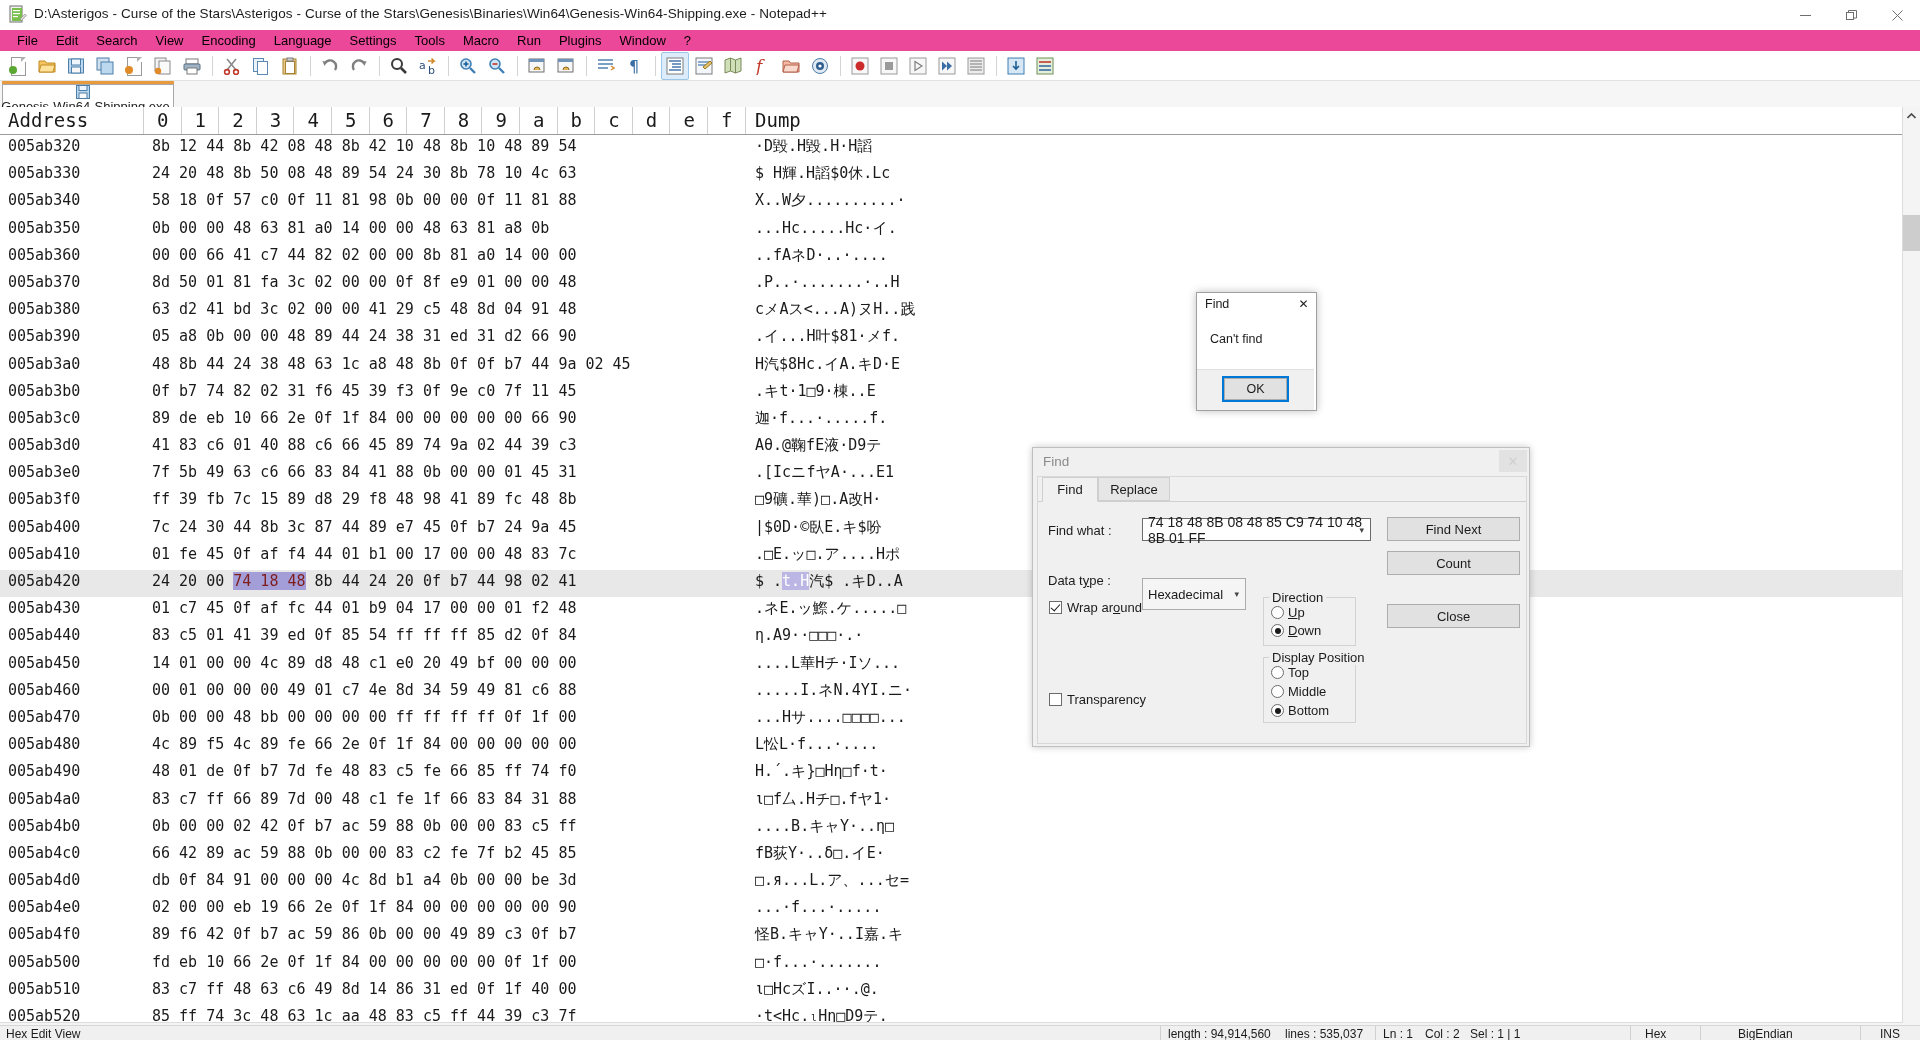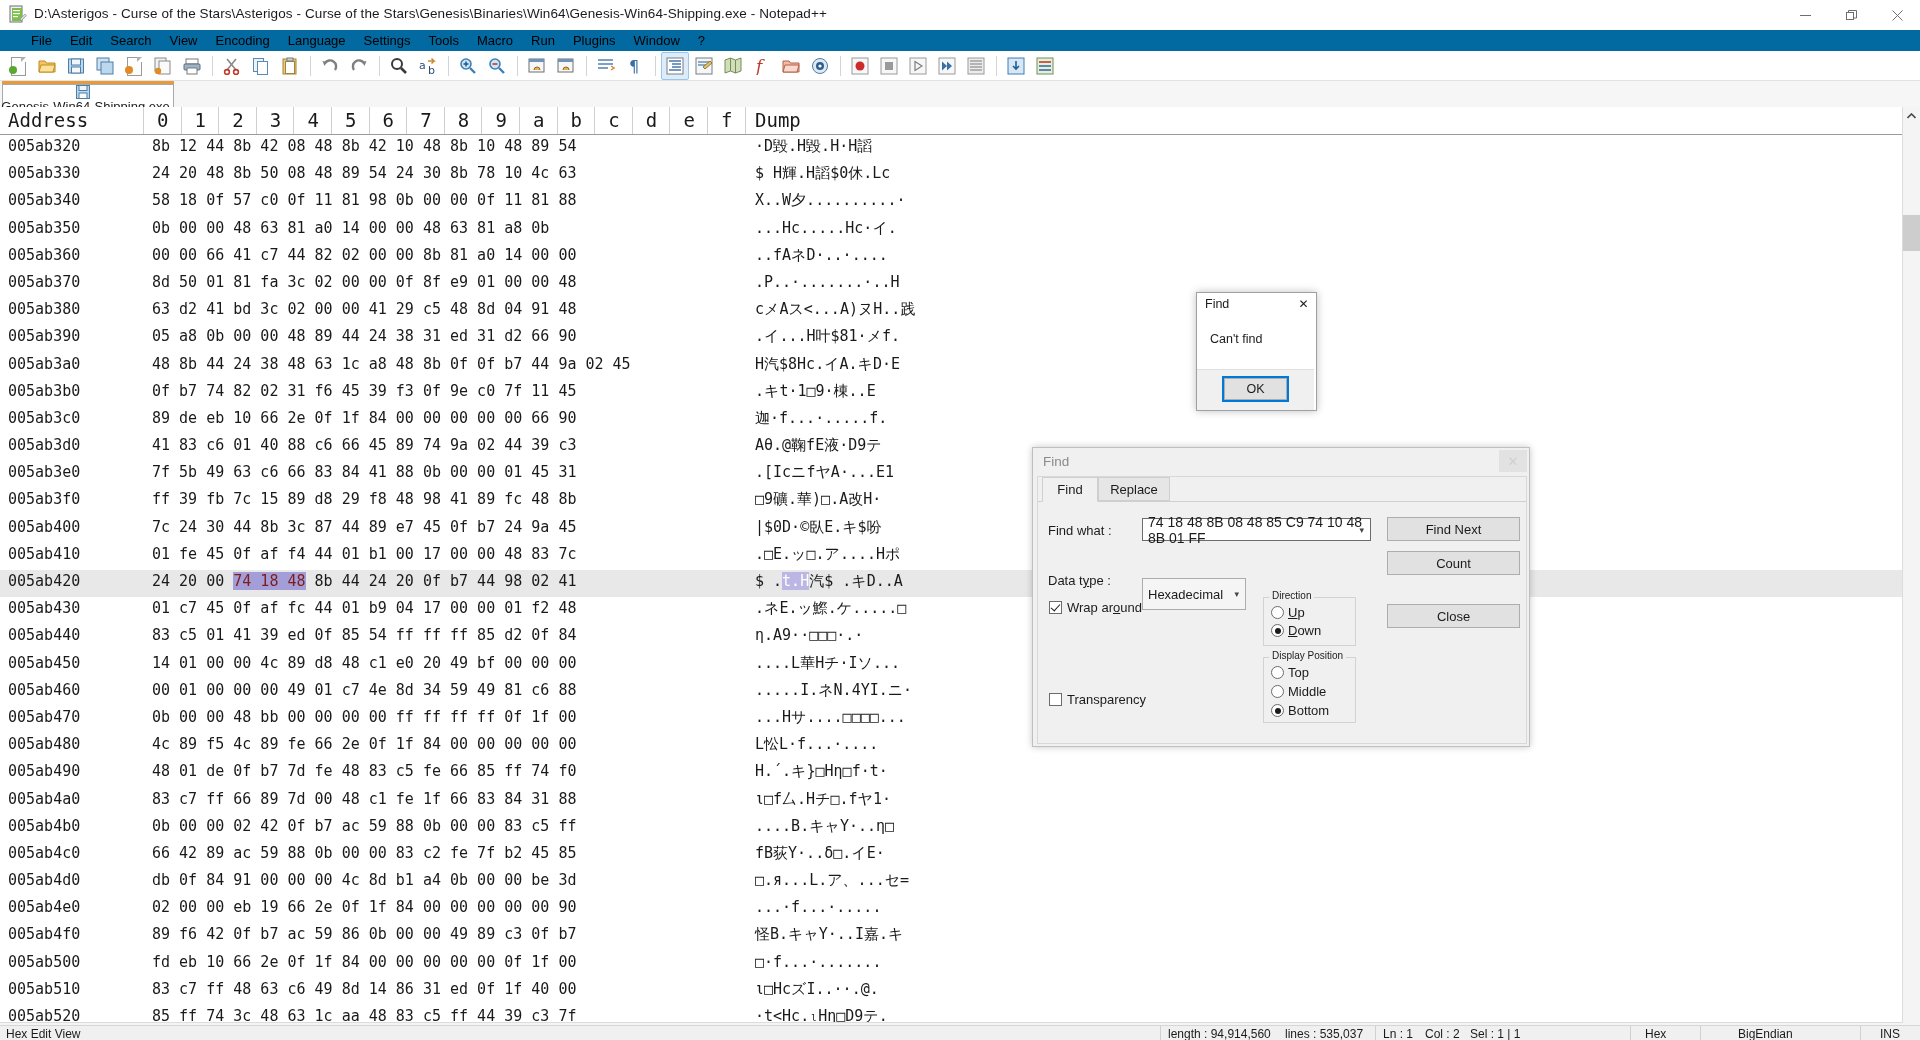--- a/index.html
+++ b/index.html
@@ -17,22 +17,22 @@
             border-bottom:1px solid #ffffff;}
   .tb-icon{position:absolute;left:8px;top:5px;width:19px;height:19px;}
   .tb-title{position:absolute;left:34px;top:6px;font-size:13.5px;color:#1b1b1b;
             white-space:nowrap;letter-spacing:0.1px;}
   .tb-btns{position:absolute;right:0;top:0;height:30px;display:flex;}
   .tb-btn{width:46px;height:30px;display:flex;align-items:center;justify-content:center;
           color:#6e6e6e;}
   .tb-btn svg{display:block;}
 
   
-  .menubar{position:absolute;left:0;top:30px;width:1920px;height:21px;background:#0369a1;
-           display:flex;align-items:center;padding-left:22px;box-sizing:border-box;}
+  .menubar{position:absolute;left:0;top:30px;width:1920px;height:21px;background:#ec4899;
+           display:flex;align-items:center;padding-left:8px;box-sizing:border-box;}
   .menu-item{font-size:13px;color:#000;padding:2px 9px;white-space:nowrap;line-height:14px;}
 
   
   .toolbar{position:absolute;left:0;top:51px;width:1920px;height:30px;background:#ffffff;
            display:flex;align-items:center;padding-left:4px;box-sizing:border-box;
            border-bottom:1px solid #e3e3e3;}
   .tbi{width:26px;height:26px;margin-right:1px;display:flex;align-items:center;justify-content:center;
        position:relative;border:1px solid transparent;border-radius:2px;}
   .tbi.active{background:#dcecfb;border:1px solid #9cc6e8;}
   .tsep{width:1px;height:20px;background:#d4d4d4;margin:0 5px;}
@@ -104,21 +104,21 @@
   .ftab.off{background:#e6e6e6;border:1px solid #cfcfcf;}
   .lbl{position:absolute;font-size:13px;color:#1b1b1b;white-space:nowrap;}
   .lbl u{text-decoration:underline;}
   .combo{position:absolute;background:#fff;border:1px solid #6b6b6b;box-sizing:border-box;
          font-size:13px;color:#1b1b1b;display:flex;align-items:center;padding-left:5px;}
   .combo .arrow{position:absolute;right:6px;top:50%;transform:translateY(-50%);color:#444;font-size:9px;}
   .combo.flat{border:1px solid #acacac;background:#f5f5f5;}
   .btn{position:absolute;background:#e1e1e1;border:1px solid #adadad;box-sizing:border-box;
        font-size:13px;color:#1b1b1b;display:flex;align-items:center;justify-content:center;}
   .group{position:absolute;border:1px solid #d2d2d2;box-sizing:border-box;}
-  .group-t{position:absolute;background:#f0f0f0;padding:0 3px;font-size:10px;color:#1b1b1b;}
+  .group-t{position:absolute;background:#f0f0f0;padding:0 3px;font-size:13px;color:#1b1b1b;}
   .chk{position:absolute;width:13px;height:13px;border:1px solid #6b6b6b;background:#fff;box-sizing:border-box;}
   .chk.on:after{content:"";position:absolute;left:3px;top:0px;width:4px;height:8px;
                 border:solid #1b1b1b;border-width:0 1.6px 1.6px 0;transform:rotate(42deg);}
   .rad{position:absolute;width:13px;height:13px;border:1px solid #6b6b6b;border-radius:50%;background:#fff;box-sizing:border-box;}
   .rad.on:after{content:"";position:absolute;left:2.5px;top:2.5px;width:6px;height:6px;border-radius:50%;background:#1b1b1b;}
 
   
   .msgbox{position:absolute;left:1196px;top:292px;width:119px;height:117px;background:#fff;
           border:1px solid #a0a0a0;box-shadow:0 0 8px rgba(0,0,0,0.25);}
   .mb-title{position:absolute;left:8px;top:4px;font-size:12.5px;color:#1b1b1b;}

